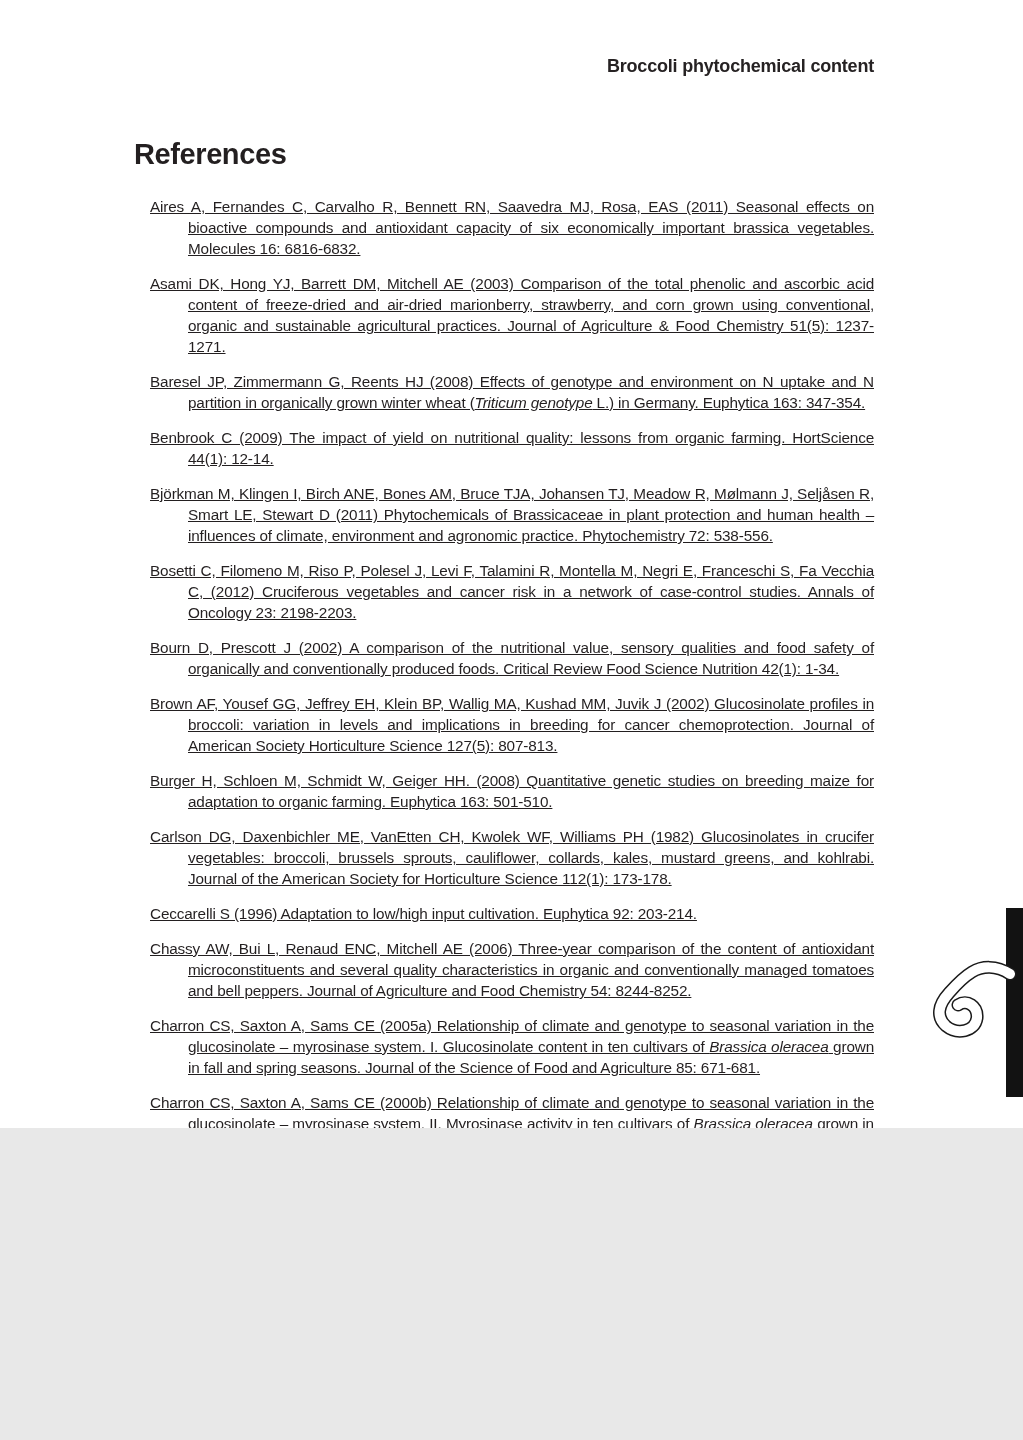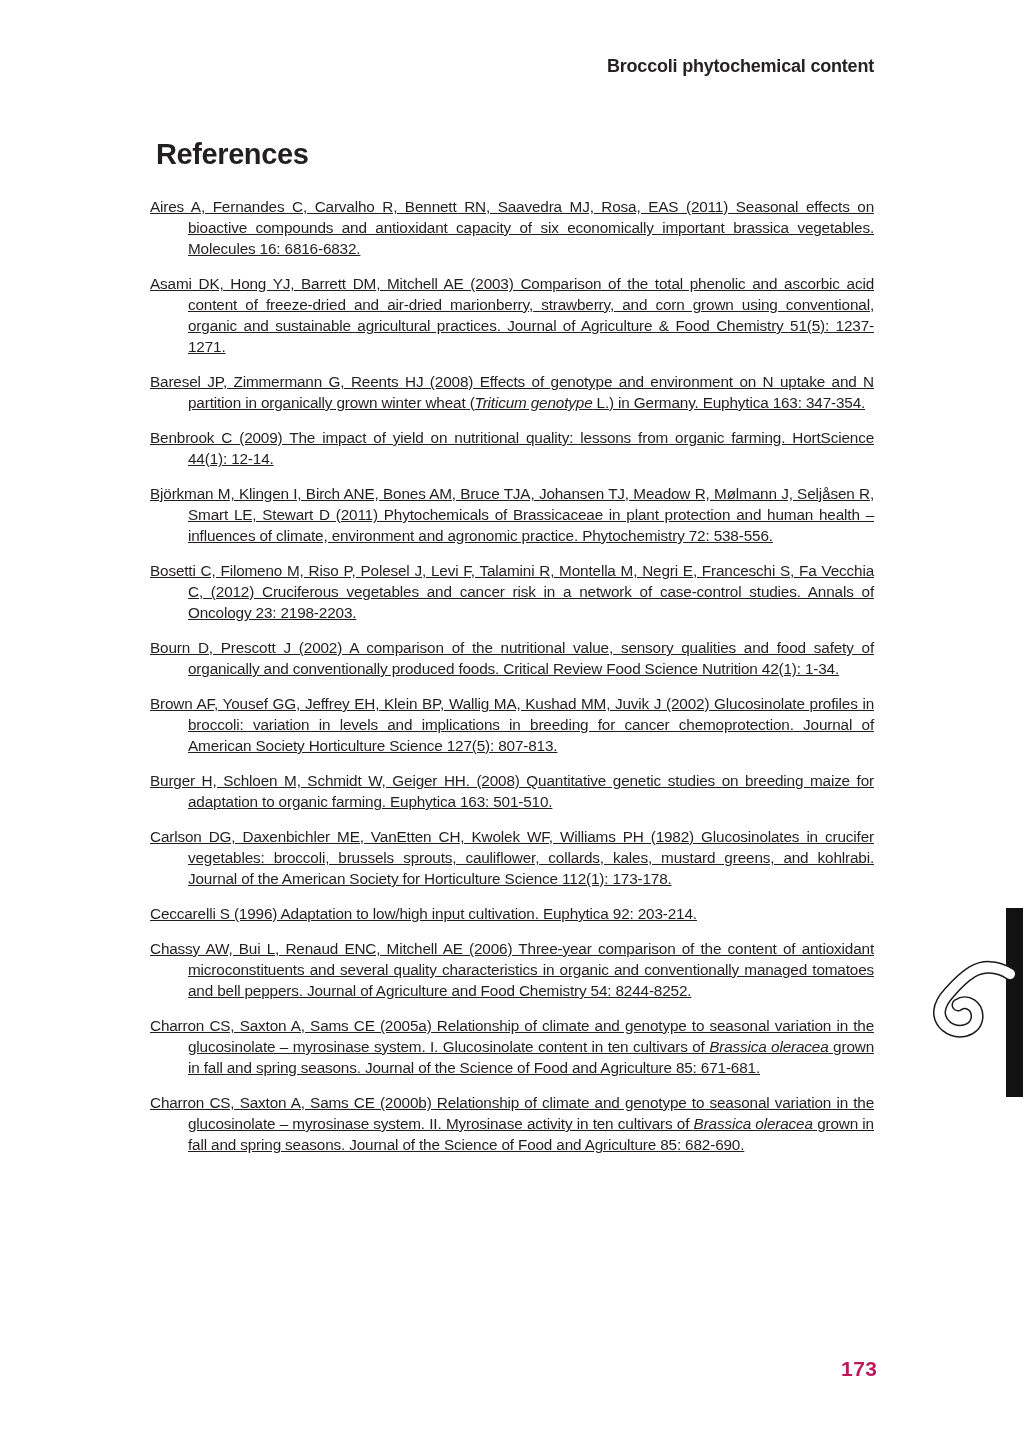--- a/index.html
+++ b/index.html
@@ -1,40 +1,40 @@
 <!DOCTYPE html>
 <html><head>
 <meta charset="utf-8">
 <style>
   html, body { margin: 0; padding: 0; background: #e8e8e8; }
   .page {
     position: relative;
     width: 1023px;
-    height: 1440px;
+    height: 1128px;
     background: #ffffff;
     font-family: "Liberation Sans", sans-serif;
     color: #231f20;
     overflow: hidden;
     margin: 0 auto;
   }
   .running-header {
     position: absolute;
     top: 56px;
     left: 150px;
     width: 724px;
     text-align: right;
     font-size: 18px;
     font-weight: bold;
     letter-spacing: -0.2px;
     color: #262223;
   }
   .page-title {
     position: absolute;
     top: 138px;
-    left: 156px;
+    left: 134px;
     margin: 0;
     font-size: 29px;
     font-weight: bold;
     letter-spacing: -0.4px;
     color: #231f20;
   }
   .refs {
     position: absolute;
     top: 196px;
     left: 150px;

